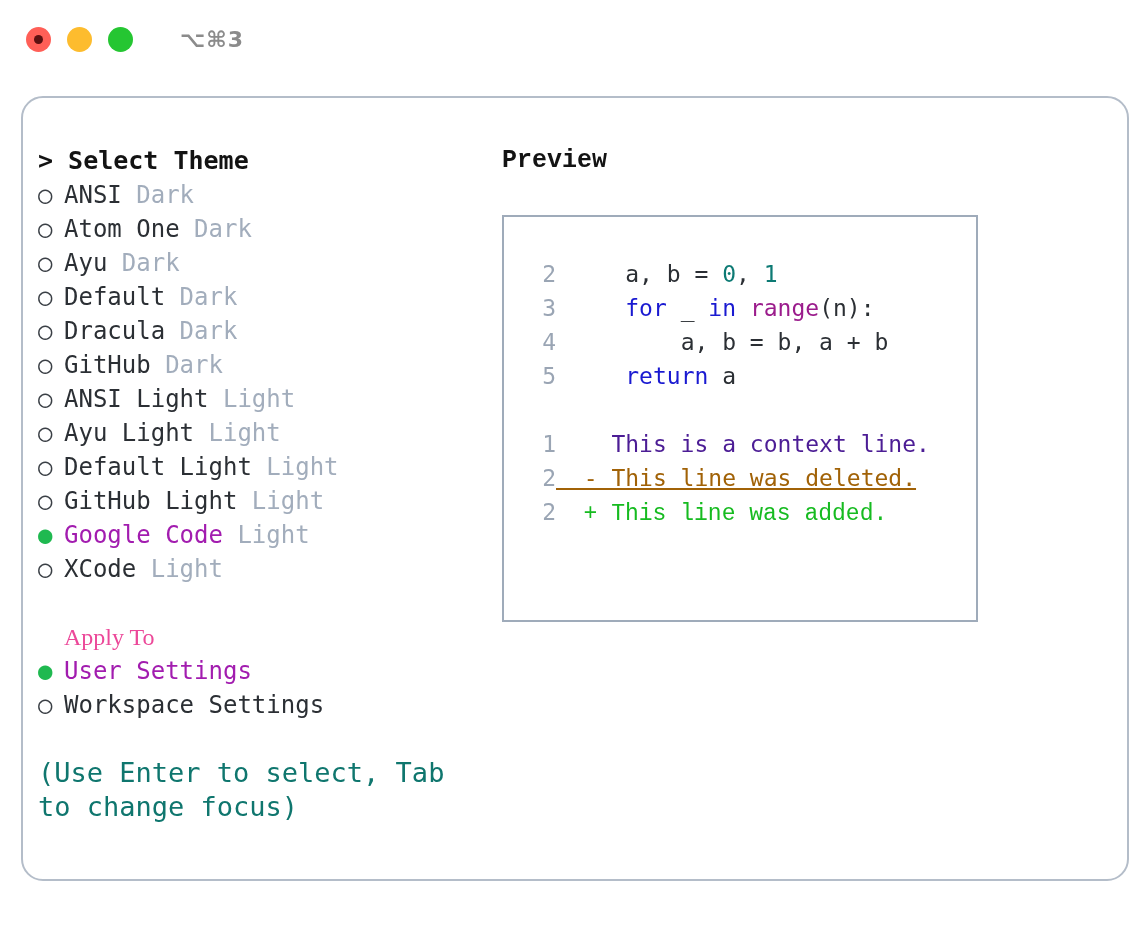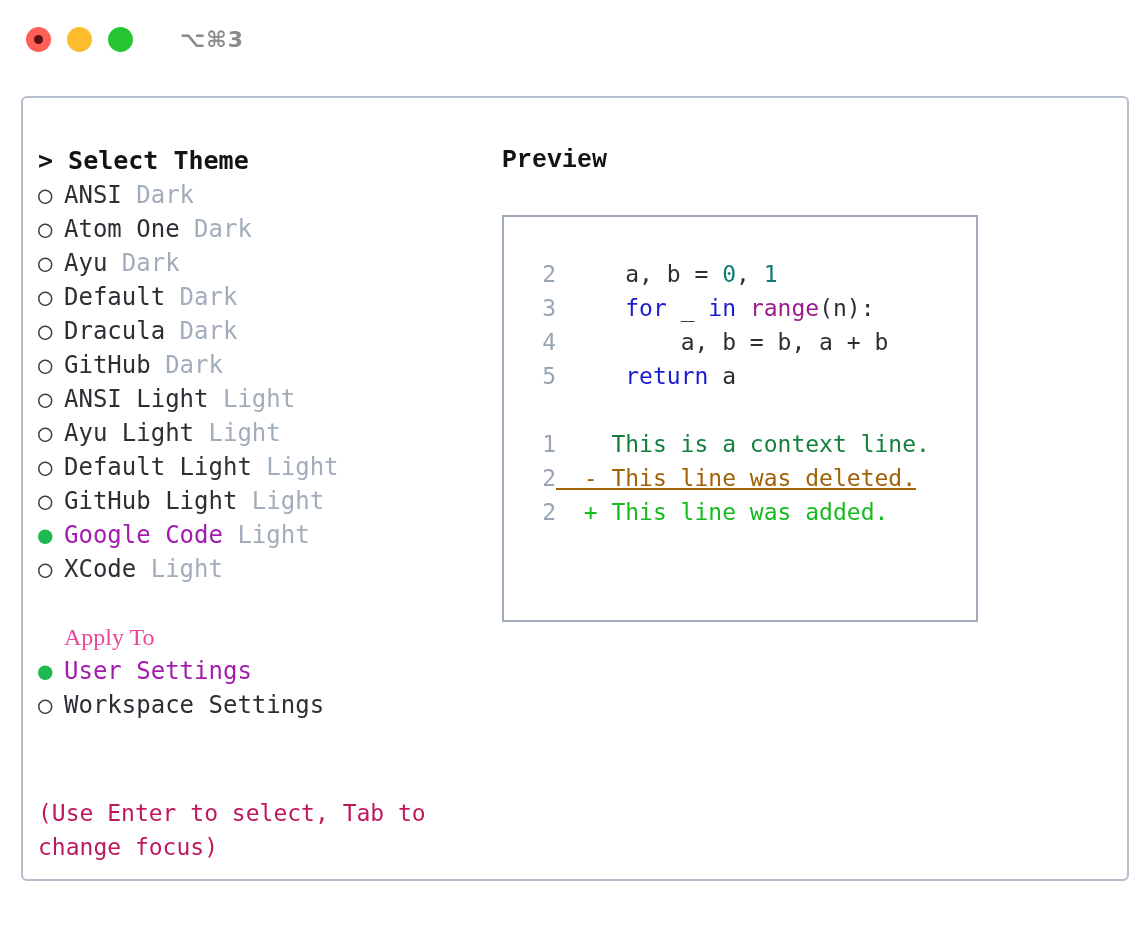--- a/index.html
+++ b/index.html
@@ -49,21 +49,21 @@
     letter-spacing: 1px;
     color: #8b8b8b;
   }
 
   
   .panel {
     position: absolute;
     left: 21px; top: 96px;
     width: 1108px; height: 785px;
     border: 2px solid #b4bdc9;
-    border-radius: 6px;
+    border-radius: 22px;
     background: #ffffff;
   }
 
   .panel-inner {
     position: relative;
     width: 100%; height: 100%;
   }
 
   
   .left-col {
@@ -96,26 +96,25 @@
     font-size: 24px;
     line-height: 34px;
     color: #ec4899;
     white-space: pre;
     padding-left: 26px;
     font-family: Liberation Serif, serif;
   }
   .spacer { height: 34px; }
 
   .hint {
-    font-size: 23px;
-    line-height: 34px;
-    color: #be185d;
+    font-size: 27px;
+    line-height: 34px;
+    color: #0f766e;
     white-space: pre-wrap;
     width: 410px;
-    margin-top: 40px;
   }
 
   
   .right-col {
     position: absolute;
     left: 479px; top: 46px;
     width: 490px;
   }
   .preview-title {
     font-size: 25px;
@@ -136,23 +135,23 @@
     line-height: 34px;
     white-space: pre;
   }
   .ln { color: #9aa5b4; display: inline-block; width: 34px; text-align: right; }
   .kw   { color: #1a1ad1; }
   .fn   { color: #9b1c8c; }
   .num  { color: #0d7a74; }
   .pl   { color: #2b2f34; }
   .blank-line { height: 34px; }
 
-  .d-ctx { color: #15803d; }
+  .d-ctx { color: #4c1d95; }
   .d-del { color: #a16207; text-decoration: underline; }
-  .d-add { color: #16bb20; }
+  .d-add { color: #16bb20; font-family: Liberation Mono, monospace; }
 </style>
 </head>
 <body>
 
 <div class="screen">
 
   <div class="titlebar">
     <div class="lights">
       <div class="light red"></div>
       <div class="light yellow"></div>

